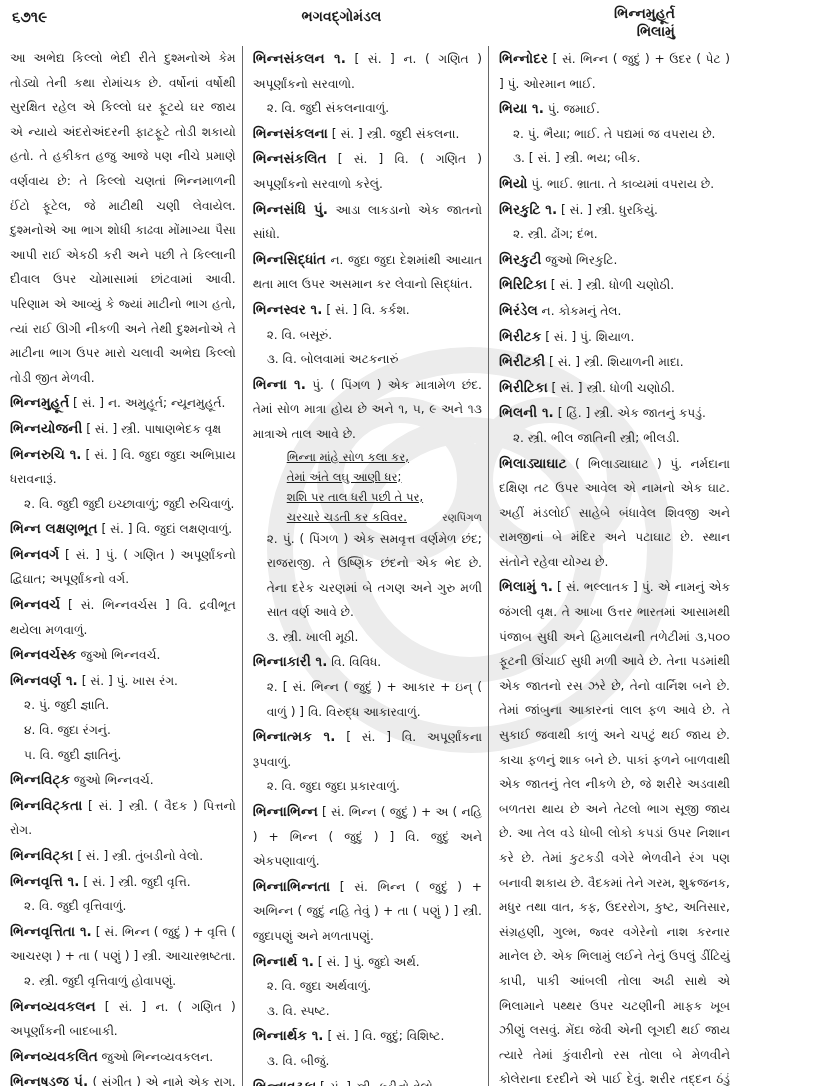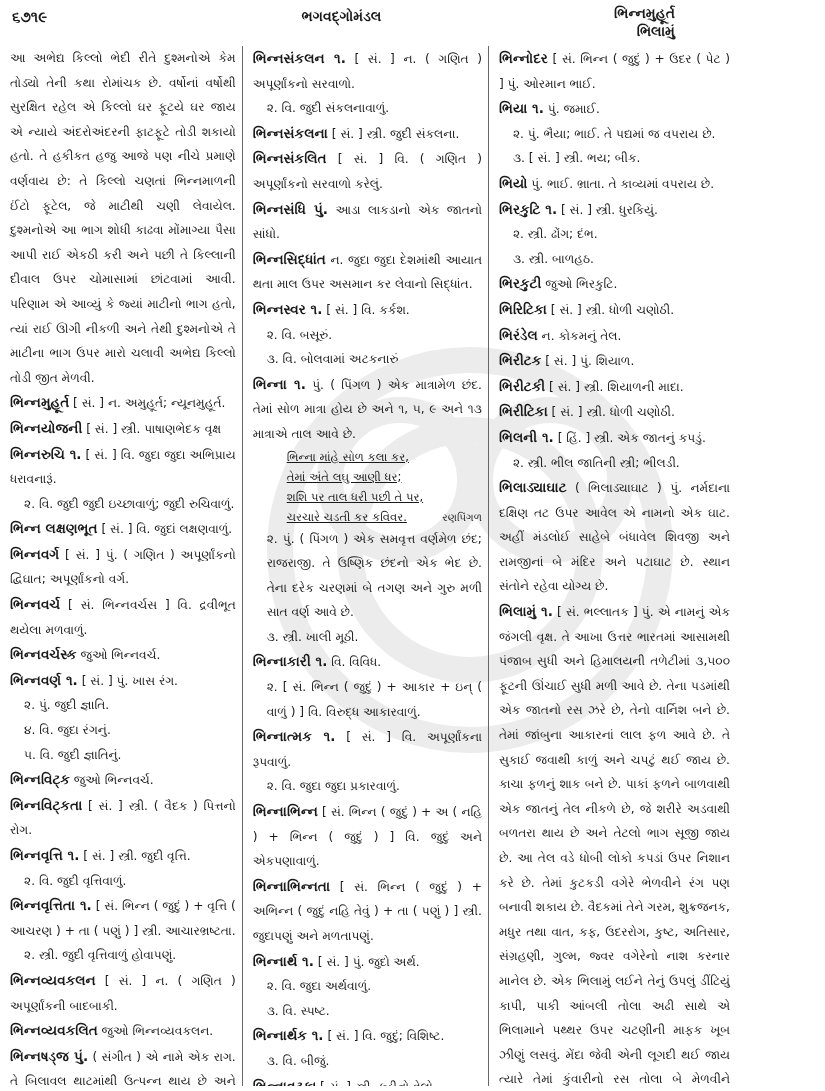--- a/index.html
+++ b/index.html
@@ -62,20 +62,21 @@
       <div class="entry"><span class="hw">ભિન્ન લક્ષણભૂત</span><span> [ સં. ] વિ. જુદાં લક્ષણવાળું.</span></div>
       <div class="entry"><span class="hw">ભિન્નવર્ગ</span><span> [ સં. ] પું. ( ગણિત ) અપૂર્ણાંકનો દ્વિઘાત; અપૂર્ણાંકનો વર્ગ.</span></div>
       <div class="entry"><span class="hw">ભિન્નવર્ચ</span><span> [ સં. ભિન્નવર્ચસ ] વિ. દ્રવીભૂત થયેલા મળવાળું.</span></div>
       <div class="entry"><span class="hw">ભિન્નવર્ચસ્ક</span><span> જુઓ ભિન્નવર્ચ.</span></div>
       <div class="entry"><span class="hw">ભિન્નવર્ણ ૧.</span><span> [ સં. ] પું. ખાસ રંગ.</span></div>
       <div class="entry sub">૨. પું. જુદી જ્ઞાતિ.</div>
       <div class="entry sub">૪. વિ. જુદા રંગનું.</div>
       <div class="entry sub">૫. વિ. જુદી જ્ઞાતિનું.</div>
       <div class="entry"><span class="hw">ભિન્નવિટ્ક</span><span> જુઓ ભિન્નવર્ચ.</span></div>
       <div class="entry"><span class="hw">ભિન્નવિટ્કતા</span><span> [ સં. ] સ્ત્રી. ( વૈદક ) પિત્તનો રોગ.</span></div>
+      <div class="entry"><span class="hw">ભિન્નવિટ્કા</span><span> [ સં. ] સ્ત્રી. તુંબડીનો વેલો.</span></div>
       <div class="entry"><span class="hw">ભિન્નવૃત્તિ ૧.</span><span> [ સં. ] સ્ત્રી. જુદી વૃત્તિ.</span></div>
       <div class="entry sub">૨. વિ. જુદી વૃત્તિવાળું.</div>
       <div class="entry"><span class="hw">ભિન્નવૃત્તિતા ૧.</span><span> [ સં. ભિન્ન ( જુદું ) + વૃત્તિ ( આચરણ ) + તા ( પણું ) ] સ્ત્રી. આચારભ્રષ્ટતા.</span></div>
       <div class="entry sub">૨. સ્ત્રી. જુદી વૃત્તિવાળું હોવાપણું.</div>
       <div class="entry"><span class="hw">ભિન્નવ્યવકલન</span><span> [ સં. ] ન. ( ગણિત ) અપૂર્ણાંકની બાદબાકી.</span></div>
       <div class="entry"><span class="hw">ભિન્નવ્યવકલિત</span><span> જુઓ ભિન્નવ્યવકલન.</span></div>
       <div class="entry"><span class="hw">ભિન્નષડ્જ પું.</span><span> ( સંગીત ) એ નામે એક રાગ. તે બિલાવલ થાટમાંથી ઉત્પન્ન થાય છે અને દિવસના પ્રથમ પ્રહરે ગવાય છે.</span></div>
     </div>
   <div class="col col2">
       <div class="entry"><span class="hw">ભિન્નસંકલન ૧.</span><span> [ સં. ] ન. ( ગણિત ) અપૂર્ણાંકનો સરવાળો.</span></div>
@@ -109,21 +110,20 @@
       <div class="entry"><span class="hw">ભિન્નાંગ</span><span> [ સં. ] ન. ( ગણિત ) અંશક; લઘુગણકનો દશાંશ તથા અપૂર્ણાંકવાળો ભાગ; ' મેન્ટિસા. '</span></div>
     </div>
   <div class="col col3">
       <div class="entry"><span class="hw">ભિન્નોદર</span><span> [ સં. ભિન્ન ( જુદું ) + ઉદર ( પેટ ) ] પું. ઓરમાન ભાઈ.</span></div>
       <div class="entry"><span class="hw">ભિયા ૧.</span><span> પું. જમાઈ.</span></div>
       <div class="entry sub">૨. પું. ભૈયા; ભાઈ. તે પદ્યમાં જ વપરાય છે.</div>
       <div class="entry sub">૩. [ સં. ] સ્ત્રી. ભય; બીક.</div>
       <div class="entry"><span class="hw">ભિયો</span><span> પું. ભાઈ. ભ્રાતા. તે કાવ્યમાં વપરાય છે.</span></div>
       <div class="entry"><span class="hw">ભિરકુટિ ૧.</span><span> [ સં. ] સ્ત્રી. ધુરકિયું.</span></div>
       <div class="entry sub">૨. સ્ત્રી. ઢોંગ; દંભ.</div>
-      <div class="entry sub">૩. સ્ત્રી. બાળહઠ.</div>
       <div class="entry"><span class="hw">ભિરકુટી</span><span> જુઓ ભિરકુટિ.</span></div>
       <div class="entry"><span class="hw">ભિરિટિકા</span><span> [ સં. ] સ્ત્રી. ધોળી ચણોઠી.</span></div>
       <div class="entry"><span class="hw">ભિરંડેલ</span><span> ન. કોકમનું તેલ.</span></div>
       <div class="entry"><span class="hw">ભિરીટક</span><span> [ સં. ] પું. શિયાળ.</span></div>
       <div class="entry"><span class="hw">ભિરીટકી</span><span> [ સં. ] સ્ત્રી. શિયાળની માદા.</span></div>
       <div class="entry"><span class="hw">ભિરીટિકા</span><span> [ સં. ] સ્ત્રી. ધોળી ચણોઠી.</span></div>
       <div class="entry"><span class="hw">ભિલની ૧.</span><span> [ હિં. ] સ્ત્રી. એક જાતનું કપડું.</span></div>
       <div class="entry sub">૨. સ્ત્રી. ભીલ જાતિની સ્ત્રી; ભીલડી.</div>
       <div class="entry"><span class="hw">ભિલાડ્યાઘાટ</span><span> ( ભિલાડ્યાઘાટ ) પું. નર્મદાના દક્ષિણ તટ ઉપર આવેલ એ નામનો એક ઘાટ. અહીં મંડલોઈ સાહેબે બંધાવેલ શિવજી અને રામજીનાં બે મંદિર અને પટાઘાટ છે. સ્થાન સંતોને રહેવા યોગ્ય છે.</span></div>
       <div class="entry"><span class="hw">ભિલામું ૧.</span><span> [ સં. ભલ્લાતક ] પું. એ નામનું એક જંગલી વૃક્ષ. તે આખા ઉત્તર ભારતમાં આસામથી પંજાબ સુધી અને હિમાલયની તળેટીમાં ૩,૫૦૦ ફૂટની ઊંચાઈ સુધી મળી આવે છે. તેના પડમાંથી એક જાતનો રસ ઝરે છે, તેનો વાર્નિશ બને છે. તેમાં જાંબુના આકારનાં લાલ ફળ આવે છે. તે સુકાઈ જવાથી કાળું અને ચપટું થઈ જાય છે. કાચા ફળનું શાક બને છે. પાકાં ફળને બાળવાથી એક જાતનું તેલ નીકળે છે, જે શરીરે અડવાથી બળતરા થાય છે અને તેટલો ભાગ સૂજી જાય છે. આ તેલ વડે ધોબી લોકો કપડાં ઉપર નિશાન કરે છે. તેમાં કુટકડી વગેરે ભેળવીને રંગ પણ બનાવી શકાય છે. વૈદકમાં તેને ગરમ, શુક્રજનક, મધુર તથા વાત, કફ, ઉદરરોગ, કુષ્ટ, અતિસાર, સંગ્રહણી, ગુલ્મ, જ્વર વગેરેનો નાશ કરનાર માનેલ છે. એક ભિલામું લઈને તેનું ઉપલું ડીંટિયું કાપી, પાકી આંબલી તોલા અઢી સાથે એ ભિલામાને પથ્થર ઉપર ચટણીની માફક ખૂબ ઝીણું લસવું. મેંદા જેવી એની લૂગદી થઈ જાય ત્યારે તેમાં કુંવારીનો રસ તોલા બે મેળવીને કોલેરાના દરદીને એ પાઈ દેવું. શરીર તદ્દન ઠંડું થઈ ગયું</span></div>

